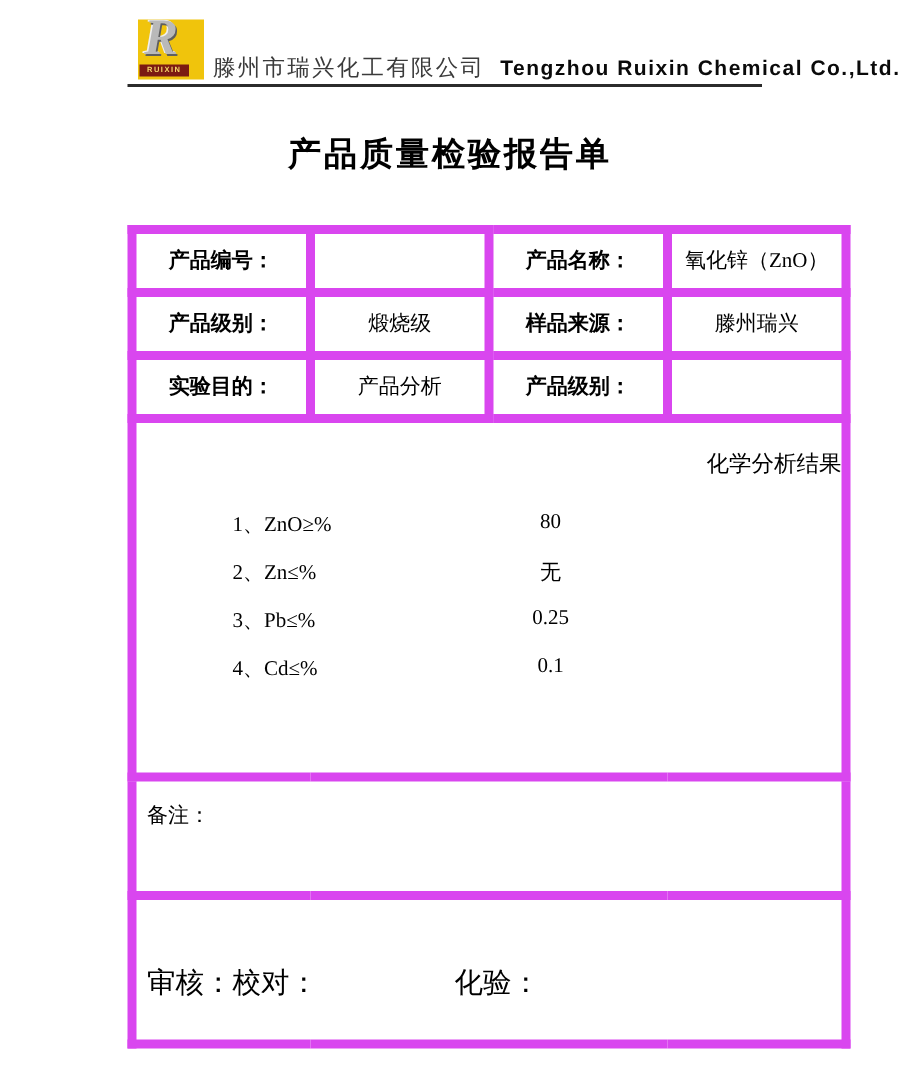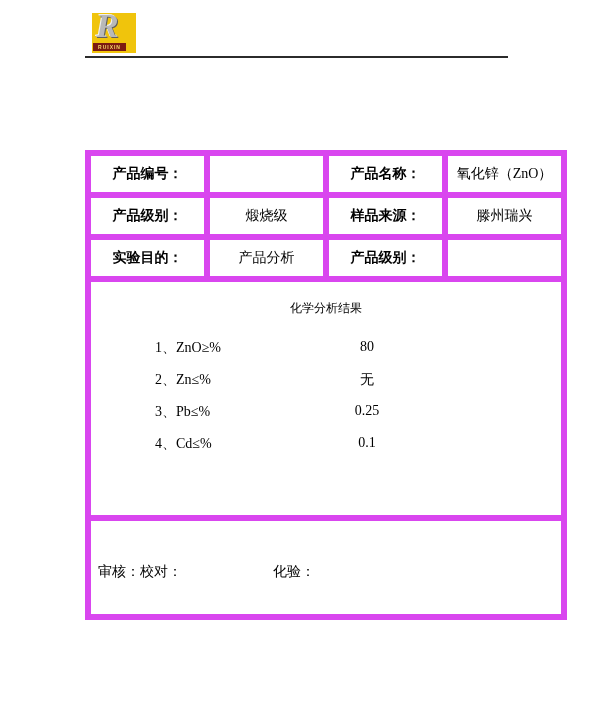--- a/index.html
+++ b/index.html
@@ -117,22 +117,22 @@
     vertical-align: middle;
     font-family: "Liberation Serif", serif;
   }
 
   td.analysis-cell {
     height: 233px;
     vertical-align: top;
   }
   .analysis-title {
     margin-top: 18px;
-    text-align: center;
-    font-size: 12px;
+    text-align: right;
+    font-size: 15px;
     font-family: "Liberation Serif", serif;
   }
   .analysis-list { margin-top: 22px; }
   .analysis-item {
     display: flex;
     height: 32px;
     align-items: flex-start;
     margin-left: 64px;
     font-family: "Liberation Serif", serif;
     font-size: 14px;
@@ -152,37 +152,41 @@
   }
 
   td.signoff-cell {
     height: 93px;
     vertical-align: top;
   }
   .signoff-row {
     display: flex;
     margin-top: 42px;
     font-family: "Liberation Serif", serif;
-    font-size: 14px;
+    font-size: 19px;
   }
   .signoff-review    { margin-left: 7px; }
   .signoff-proofread { }
   .signoff-assay     { margin-left: 91px; }
 </style>
 </head>
 <body>
 
 <div class="page">
 
   <div class="logo">
     <span class="logo-r">R</span>
     <span class="logo-bar">RUIXIN</span>
   </div>
+  <div class="company-row">
+    <span class="company-cn">滕州市瑞兴化工有限公司</span><span class="company-en">Tengzhou Ruixin Chemical Co.,Ltd.</span>
+  </div>
   <div class="header-rule"></div>
 
+  <h1 class="report-title">产品质量检验报告单</h1>
 
   <table class="report">
     <tbody>
       <tr>
         <td class="label-cell">产品编号：</td>
         <td class="value-cell"></td>
         <td class="label-cell">产品名称：</td>
         <td class="value-cell">氧化锌（ZnO）</td>
       </tr>
       <tr>
@@ -215,20 +219,25 @@
               <span class="item-value">0.25</span>
             </div>
             <div class="analysis-item">
               <span class="item-label">4、Cd≤%</span>
               <span class="item-value">0.1</span>
             </div>
           </div>
         </td>
       </tr>
 
+      <tr>
+        <td class="remarks-cell" colspan="4">
+          <span class="remarks-label">备注：</span>
+        </td>
+      </tr>
 
       <tr>
         <td class="signoff-cell" colspan="4">
           <div class="signoff-row">
             <span class="signoff-review">审核：</span>
             <span class="signoff-proofread">校对：</span>
             <span class="signoff-assay">化验：</span>
           </div>
         </td>
       </tr>

